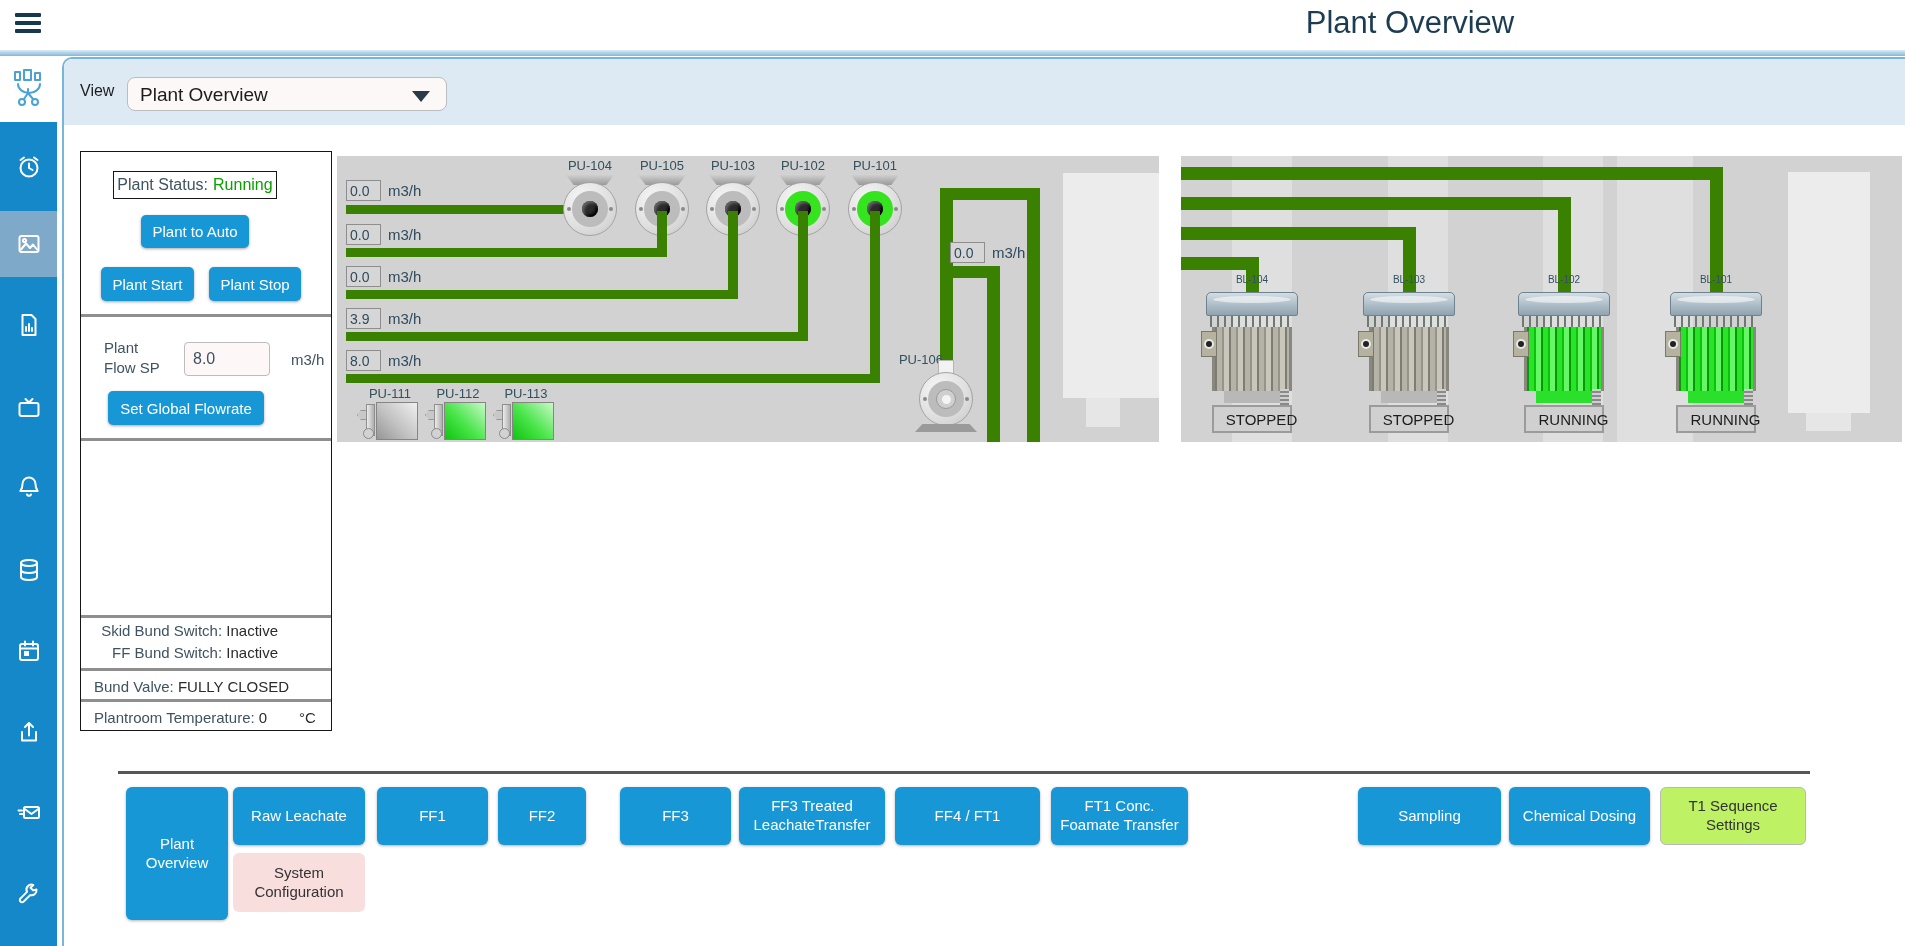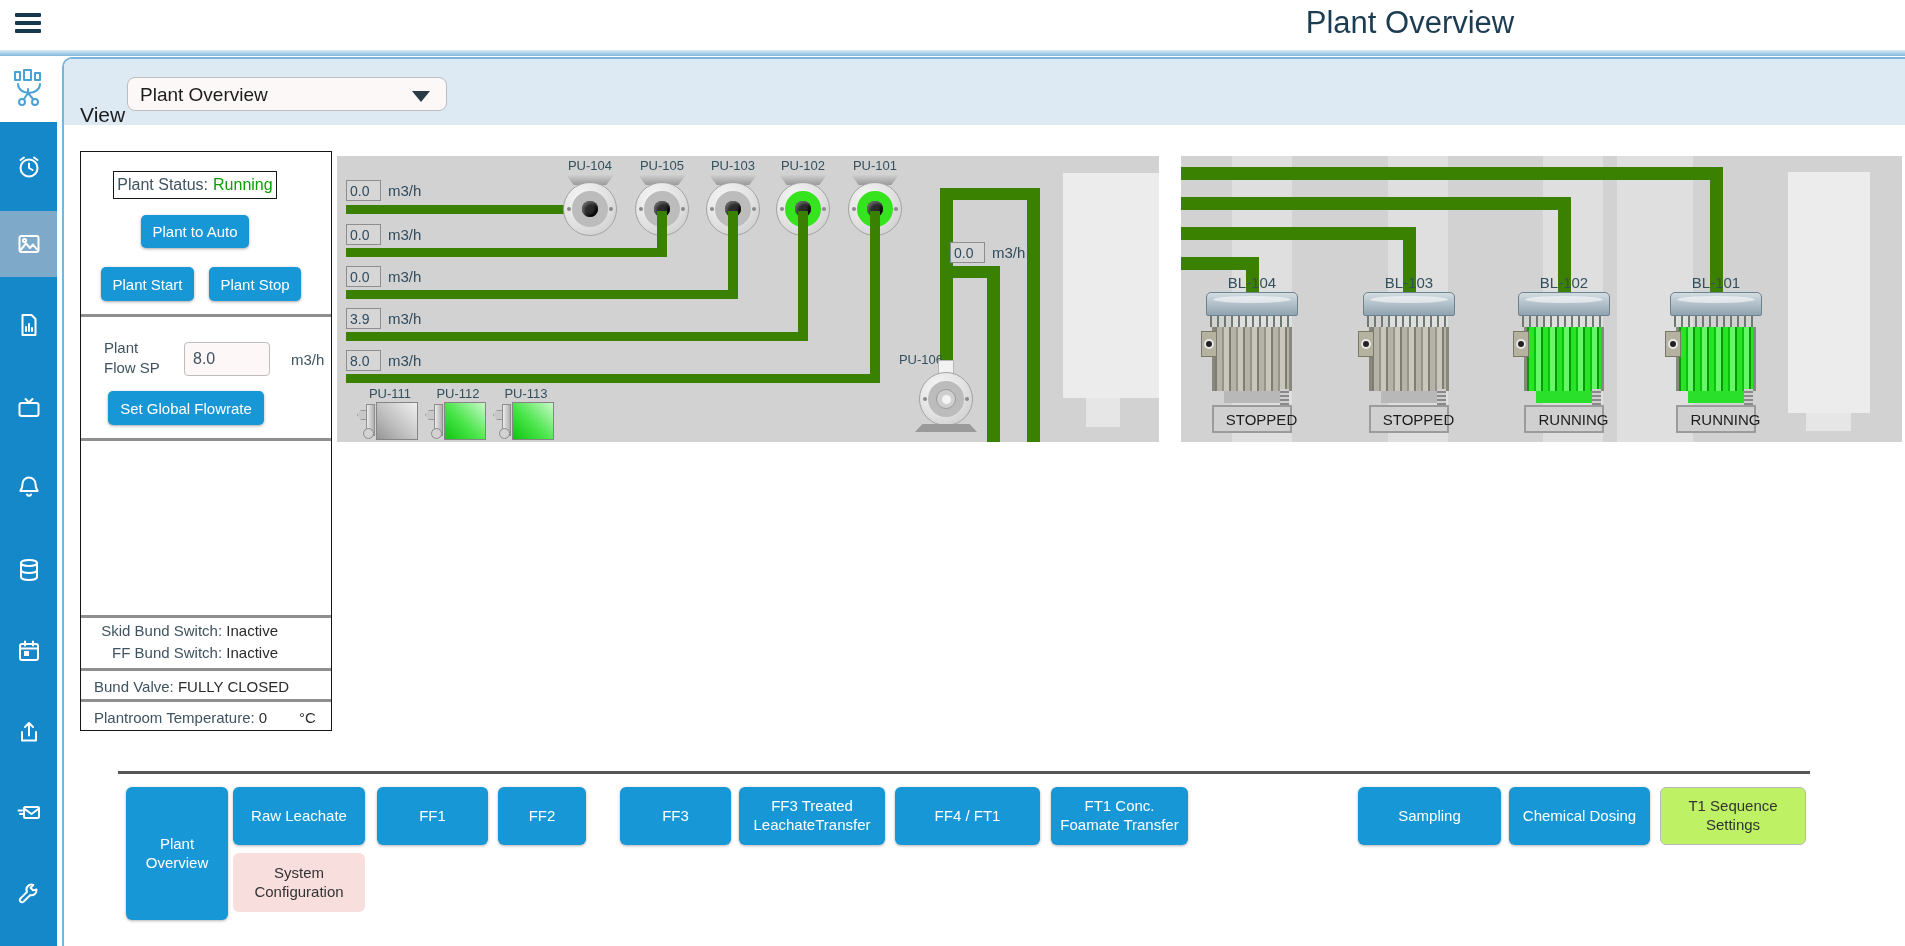--- a/index.html
+++ b/index.html
@@ -16,21 +16,21 @@
   
   .sidebar{position:absolute;left:0;top:56px;width:57px;height:890px;background:#1588c9;}
   .logobox{position:absolute;left:0;top:0;width:57px;height:66px;background:#fff;display:flex;align-items:center;justify-content:center;}
   .sb-item{position:absolute;left:0;width:57px;height:66px;display:flex;align-items:center;justify-content:center;cursor:pointer;}
   .sb-item.active{background:#7fa9c8;}
   .sb-item svg{stroke:#fff;fill:none;stroke-width:2;stroke-linecap:round;stroke-linejoin:round;}
 
   
   .mainbg{position:absolute;left:62px;top:57px;width:1841px;height:889px;background:#fff;border-left:2px solid #79b4da;border-top:2px solid #79b4da;border-top-left-radius:10px;}
   .toolbar{position:absolute;left:64px;top:59px;width:1841px;height:66px;background:#dde9f3;border-top-left-radius:9px;}
-  .view-label{position:absolute;left:80px;top:82px;font-size:21px;color:#1d1d1d;margin-top:21px;}
+  .view-label{position:absolute;left:80px;top:82px;font-size:16px;color:#1d1d1d;}
   .dropdown{position:absolute;left:127px;top:77px;width:320px;height:34px;background:#fcf8f8;border:1px solid #bdbdbd;border-radius:8px;font-size:19px;color:#1c1c1c;line-height:33px;padding-left:12px;box-sizing:border-box;cursor:pointer;}
   .caret{position:absolute;right:16px;top:13px;width:0;height:0;border-left:9px solid transparent;border-right:9px solid transparent;border-top:11px solid #2a3a46;}
 
   
   .cpanel{position:absolute;left:80px;top:151px;width:252px;height:580px;background:#fff;border:1px solid #161616;box-sizing:border-box;}
   .cpanel .divider{position:absolute;left:0;width:250px;height:3px;background:#8f8f8f;}
   .statusbox{position:absolute;left:32px;top:19px;width:162px;height:26px;border:1px solid #161616;font-size:16px;display:flex;align-items:center;justify-content:center;gap:5px;color:#3f5360;}
   .green-val{color:#0aa000;}
   .btn{background:#1797d6;color:#fff;border:none;border-radius:5px;font-size:15px;display:flex;align-items:center;justify-content:center;box-shadow:0 1px 3px rgba(0,0,0,.35);cursor:pointer;position:absolute;}
   .ptext{position:absolute;font-size:15px;color:#3f5360;}
@@ -63,21 +63,21 @@
   .dose-unit{position:absolute;width:66px;height:58px;}
   .dose-lab{position:absolute;left:0;top:0;width:66px;text-align:center;font-size:13px;color:#33505e;}
   .dose{position:absolute;left:19px;top:16px;width:42px;height:38px;border:1px solid #858585;box-sizing:border-box;cursor:pointer;}
   .dose.running{background:linear-gradient(225deg,#c8f9c8 0%,#49e549 55%,#12c412 100%);}
   .dose.stopped{background:linear-gradient(225deg,#f0f0f0 0%,#c2c2c2 55%,#969696 100%);}
   .dose-fitv{position:absolute;left:9px;top:18px;width:7px;height:30px;background:linear-gradient(90deg,#ececec,#aeaeae);border:1px solid #8e8e8e;}
   .dose-ball{position:absolute;left:6px;top:42px;width:9px;height:9px;border-radius:50%;background:#d2d2d2;border:1px solid #8a8a8a;}
   .dose-stub{position:absolute;left:0;top:24px;width:11px;height:8px;background:#c8c8c8;border:1px solid #969696;clip-path:polygon(0 50%,30% 0,100% 0,100% 100%,30% 100%);}
 
   .blower{position:absolute;width:92px;top:118px;height:160px;cursor:pointer;}
-  .bl-label{position:absolute;left:0;top:0;width:92px;text-align:center;font-size:15px;color:#33505e;}
+  .bl-label{position:absolute;left:0;top:0;width:92px;text-align:center;font-size:10px;color:#33505e;}
   .bl-cap{position:absolute;left:0;top:18px;width:92px;height:24px;background:linear-gradient(#d3dde3,#8fa3b0);border:1px solid #6f8290;border-radius:5px 5px 2px 2px;box-sizing:border-box;}
   .bl-cap::after{content:"";position:absolute;left:6px;top:3px;width:78px;height:7px;border-radius:50%;background:rgba(255,255,255,.55);}
   .bl-teeth{position:absolute;left:4px;top:42px;width:84px;height:11px;background:repeating-linear-gradient(90deg,#6d7a70 0 2px,transparent 2px 7px);}
   .bl-body{position:absolute;left:6px;top:53px;width:80px;height:64px;border-left:3px solid #8a887e;border-right:3px solid #8a887e;box-sizing:border-box;}
   .blower.stopped .bl-body{background:repeating-linear-gradient(90deg,#7d7d74 0 2px,#b5b3a8 2px 7px,#96948a 7px 9px,#c9c7bc 9px 14px);}
   .blower.running .bl-body{background:repeating-linear-gradient(90deg,#0b960b 0 2px,#27e427 2px 7px,#0fbf0f 7px 9px,#66f766 9px 14px);}
   .bl-sidebox{position:absolute;left:-5px;top:57px;width:16px;height:26px;background:#b5b3a0;border:1px solid #7a7868;box-sizing:border-box;}
   .bl-sidebox::after{content:"";position:absolute;left:4px;top:9px;width:6px;height:6px;border-radius:50%;background:#222;box-shadow:0 0 0 2px #e8e8e8;}
   .bl-foot{position:absolute;left:18px;top:117px;width:56px;height:12px;}
   .blower.stopped .bl-foot{background:#b8b8b8;}

